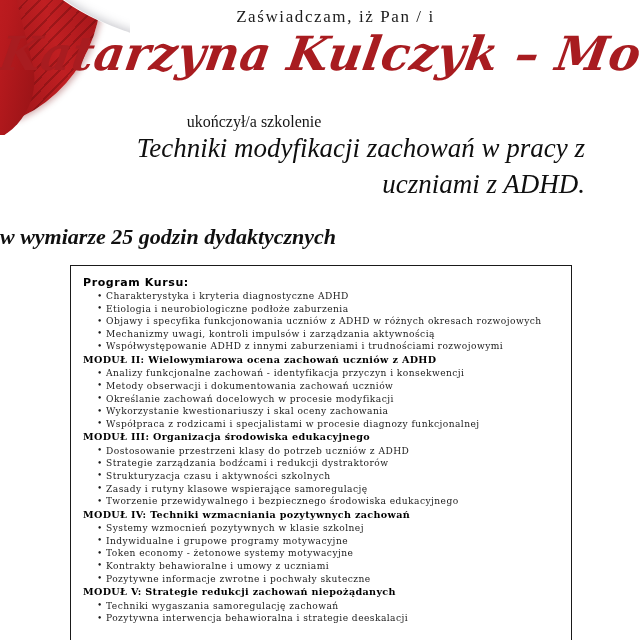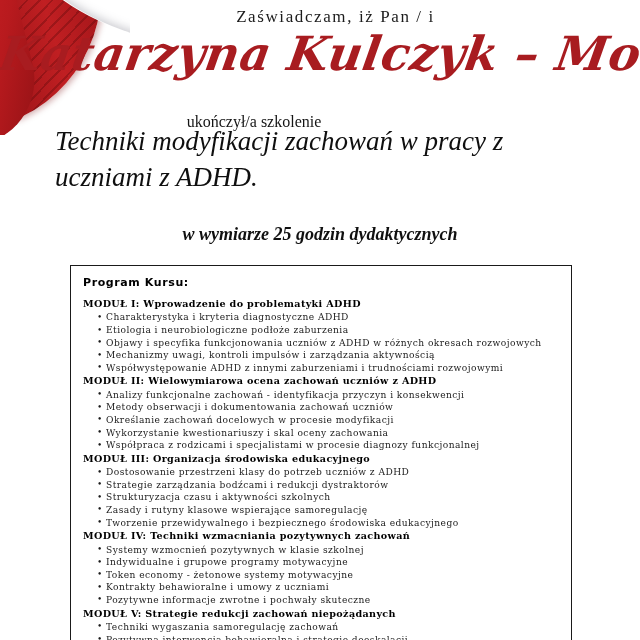--- a/index.html
+++ b/index.html
@@ -84,45 +84,45 @@
     color:#a81c20;
     white-space:nowrap;
     transform:skewX(-9deg);
   }
   .sub-line{
     position:absolute;top:113px;left:0;width:508px;
     text-align:center;
     font-size:16px;color:#141414;
   }
   .course-title{
-    position:absolute;top:123px;left:55px;width:530px;
-    text-align:left;
+    position:absolute;top:130px;left:55px;width:530px;
+    text-align:right;
     font-style:italic;font-size:27px;line-height:36px;
     color:#0f0f0f;
   }
   .hours-line{
     position:absolute;top:224px;left:0;width:640px;
-    text-align:center;
-    font-style:italic;font-weight:700;font-size:18px;
+    text-align:left;
+    font-style:italic;font-weight:700;font-size:22px;
     color:#101010;
   }
 
   
   .program-box{
     position:absolute;left:70px;top:265px;width:502px;height:400px;
     border:1.5px solid #1a1a1a;
     background:#ffffff;
     box-sizing:border-box;
     padding:9px 12px 0 12px;
     overflow:hidden;
   }
   .program-heading{
     font-family:"DejaVu Sans", sans-serif;
     font-weight:700;font-size:11px;letter-spacing:.6px;
-    color:#000;margin:1px 0 9px 0;
+    color:#000;margin:1px 0 1px 0;
   }
   .module-title{
     font-family:"DejaVu Serif", serif;
     font-weight:700;font-size:9.6px;letter-spacing:.35px;
     color:#000;margin:0 0 1px 0;line-height:12.4px;
   }
   ul.module-list{
     list-style:none;margin:0 0 1px 0;padding:0 0 0 14px;
   }
   ul.module-list li{
@@ -159,21 +159,20 @@
 <div class="course-title">
   <span>Techniki modyfikacji zachowań w pracy z</span><br>
   <span>uczniami z ADHD.</span>
 </div>
 
 <div class="hours-line">w wymiarze 25  godzin dydaktycznych</div>
 
 <div class="program-box">
   <div class="program-heading">Program Kursu:</div>
   <div id="modules-container">
-      <div class="module-title">MODUŁ I: Wprowadzenie do problematyki ADHD</div>
       <ul class="module-list">
         <li>Charakterystyka i kryteria diagnostyczne ADHD</li>
         <li>Etiologia i neurobiologiczne podłoże zaburzenia</li>
         <li>Objawy i specyfika funkcjonowania uczniów z ADHD w różnych okresach rozwojowych</li>
         <li>Mechanizmy uwagi, kontroli impulsów i zarządzania aktywnością</li>
         <li>Współwystępowanie ADHD z innymi zaburzeniami i trudnościami rozwojowymi</li>
       </ul>
       <div class="module-title">MODUŁ II: Wielowymiarowa ocena zachowań uczniów z ADHD</div>
       <ul class="module-list">
         <li>Analizy funkcjonalne zachowań - identyfikacja przyczyn i konsekwencji</li>

